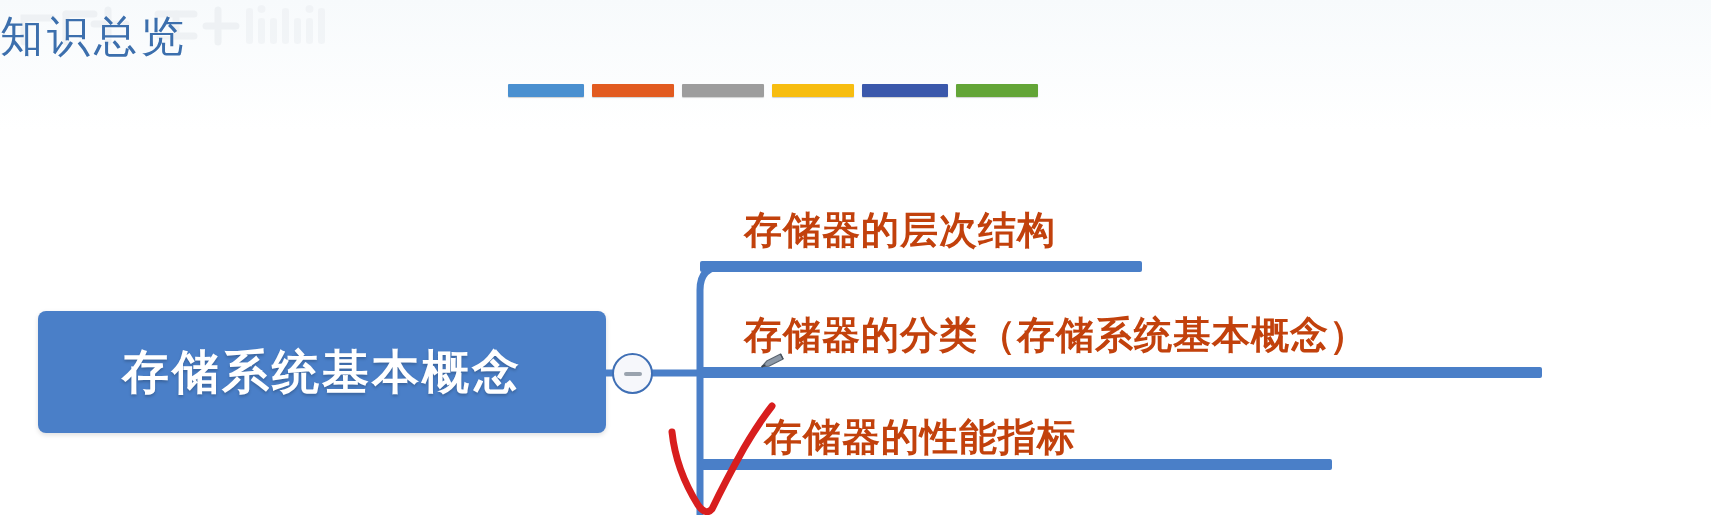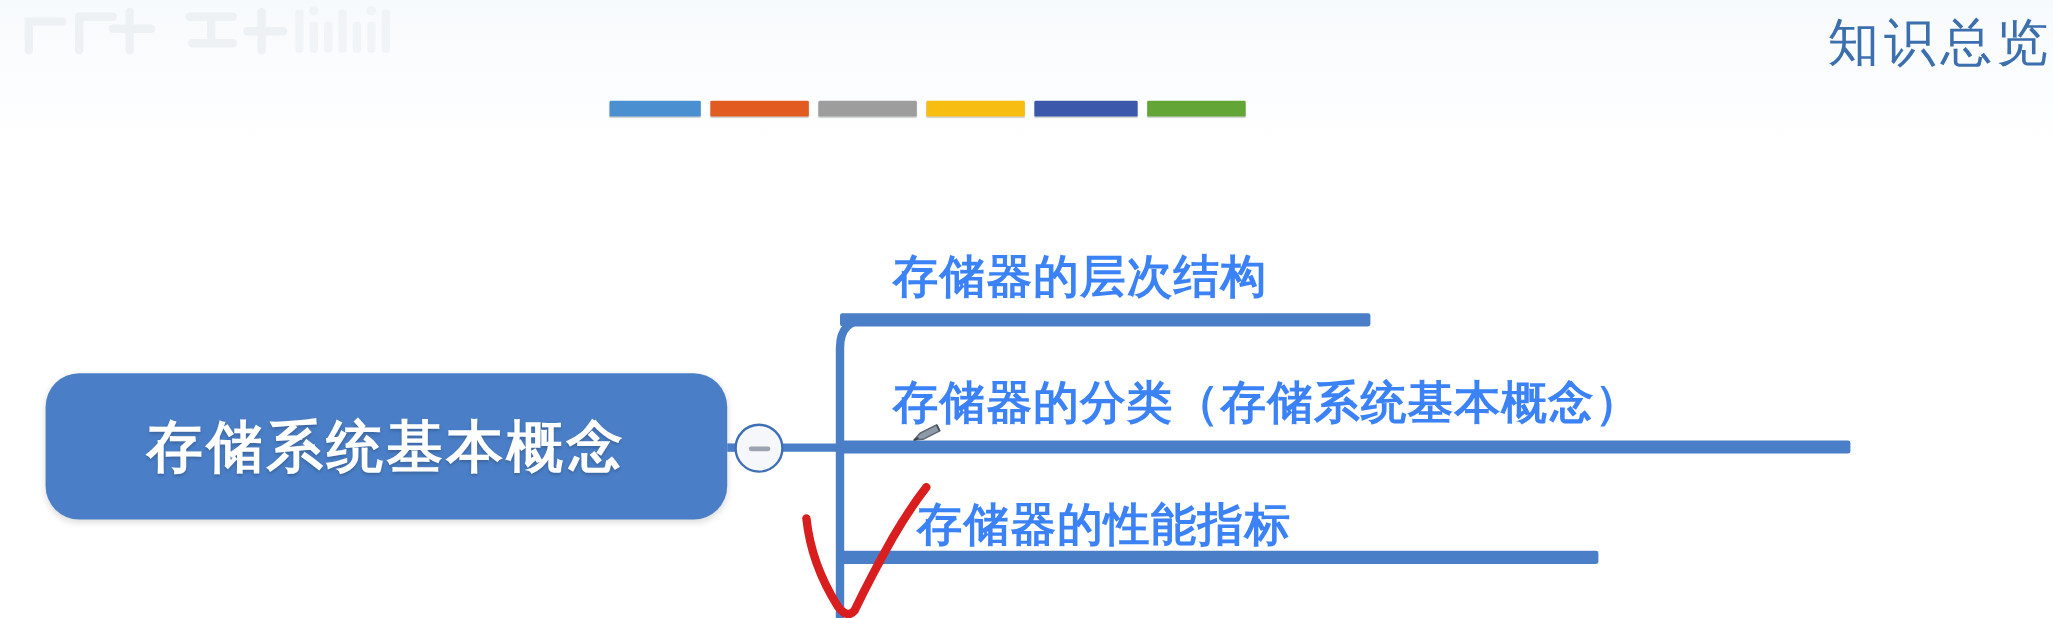--- a/index.html
+++ b/index.html
@@ -42,21 +42,21 @@
     opacity: 0.30;
     pointer-events: none;
   }
 
   
   #title {
     position: absolute;
     left: 0;
     top: 8px;
     width: 1711px;
-    text-align: right;
+    text-align: left;
     font-size: 43px;
     line-height: 56px;
     font-weight: 400;
     color: #3c6fad;
     letter-spacing: 4px;
     font-family: "DejaVu Sans", "Liberation Sans", sans-serif;
     text-shadow: 0 1px 1px rgba(255,255,255,0.9);
   }
 
   
@@ -85,21 +85,21 @@
   }
 
   
   #root-node {
     position: absolute;
     left: 38px;
     top: 311px;
     width: 568px;
     height: 122px;
     background: #4a7fc8;
-    border-radius: 28px;
+    border-radius: 8px;
     box-shadow: 0 2px 5px rgba(0,0,0,0.13);
     display: flex;
     align-items: center;
     justify-content: center;
   }
   #root-label {
     color: #ffffff;
     font-size: 47px;
     font-weight: 700;
     letter-spacing: 3px;
@@ -129,21 +129,21 @@
     display: block;
     width: 18px;
     height: 4px;
     border-radius: 2px;
     background: #9aa3ae;
   }
 
   
   .branch-label {
     position: absolute;
-    color: #3b82f6;
+    color: #c2410c;
     font-size: 38px;
     font-weight: 700;
     letter-spacing: 1px;
     white-space: nowrap;
     font-family: "DejaVu Sans", "Liberation Sans", sans-serif;
   }
   #branch-label-0 { left: 744px; top: 205px; }
   #branch-label-1 { left: 744px; top: 310px; }
   #branch-label-2 { left: 744px; top: 412px; margin-left: 20px; }
 

